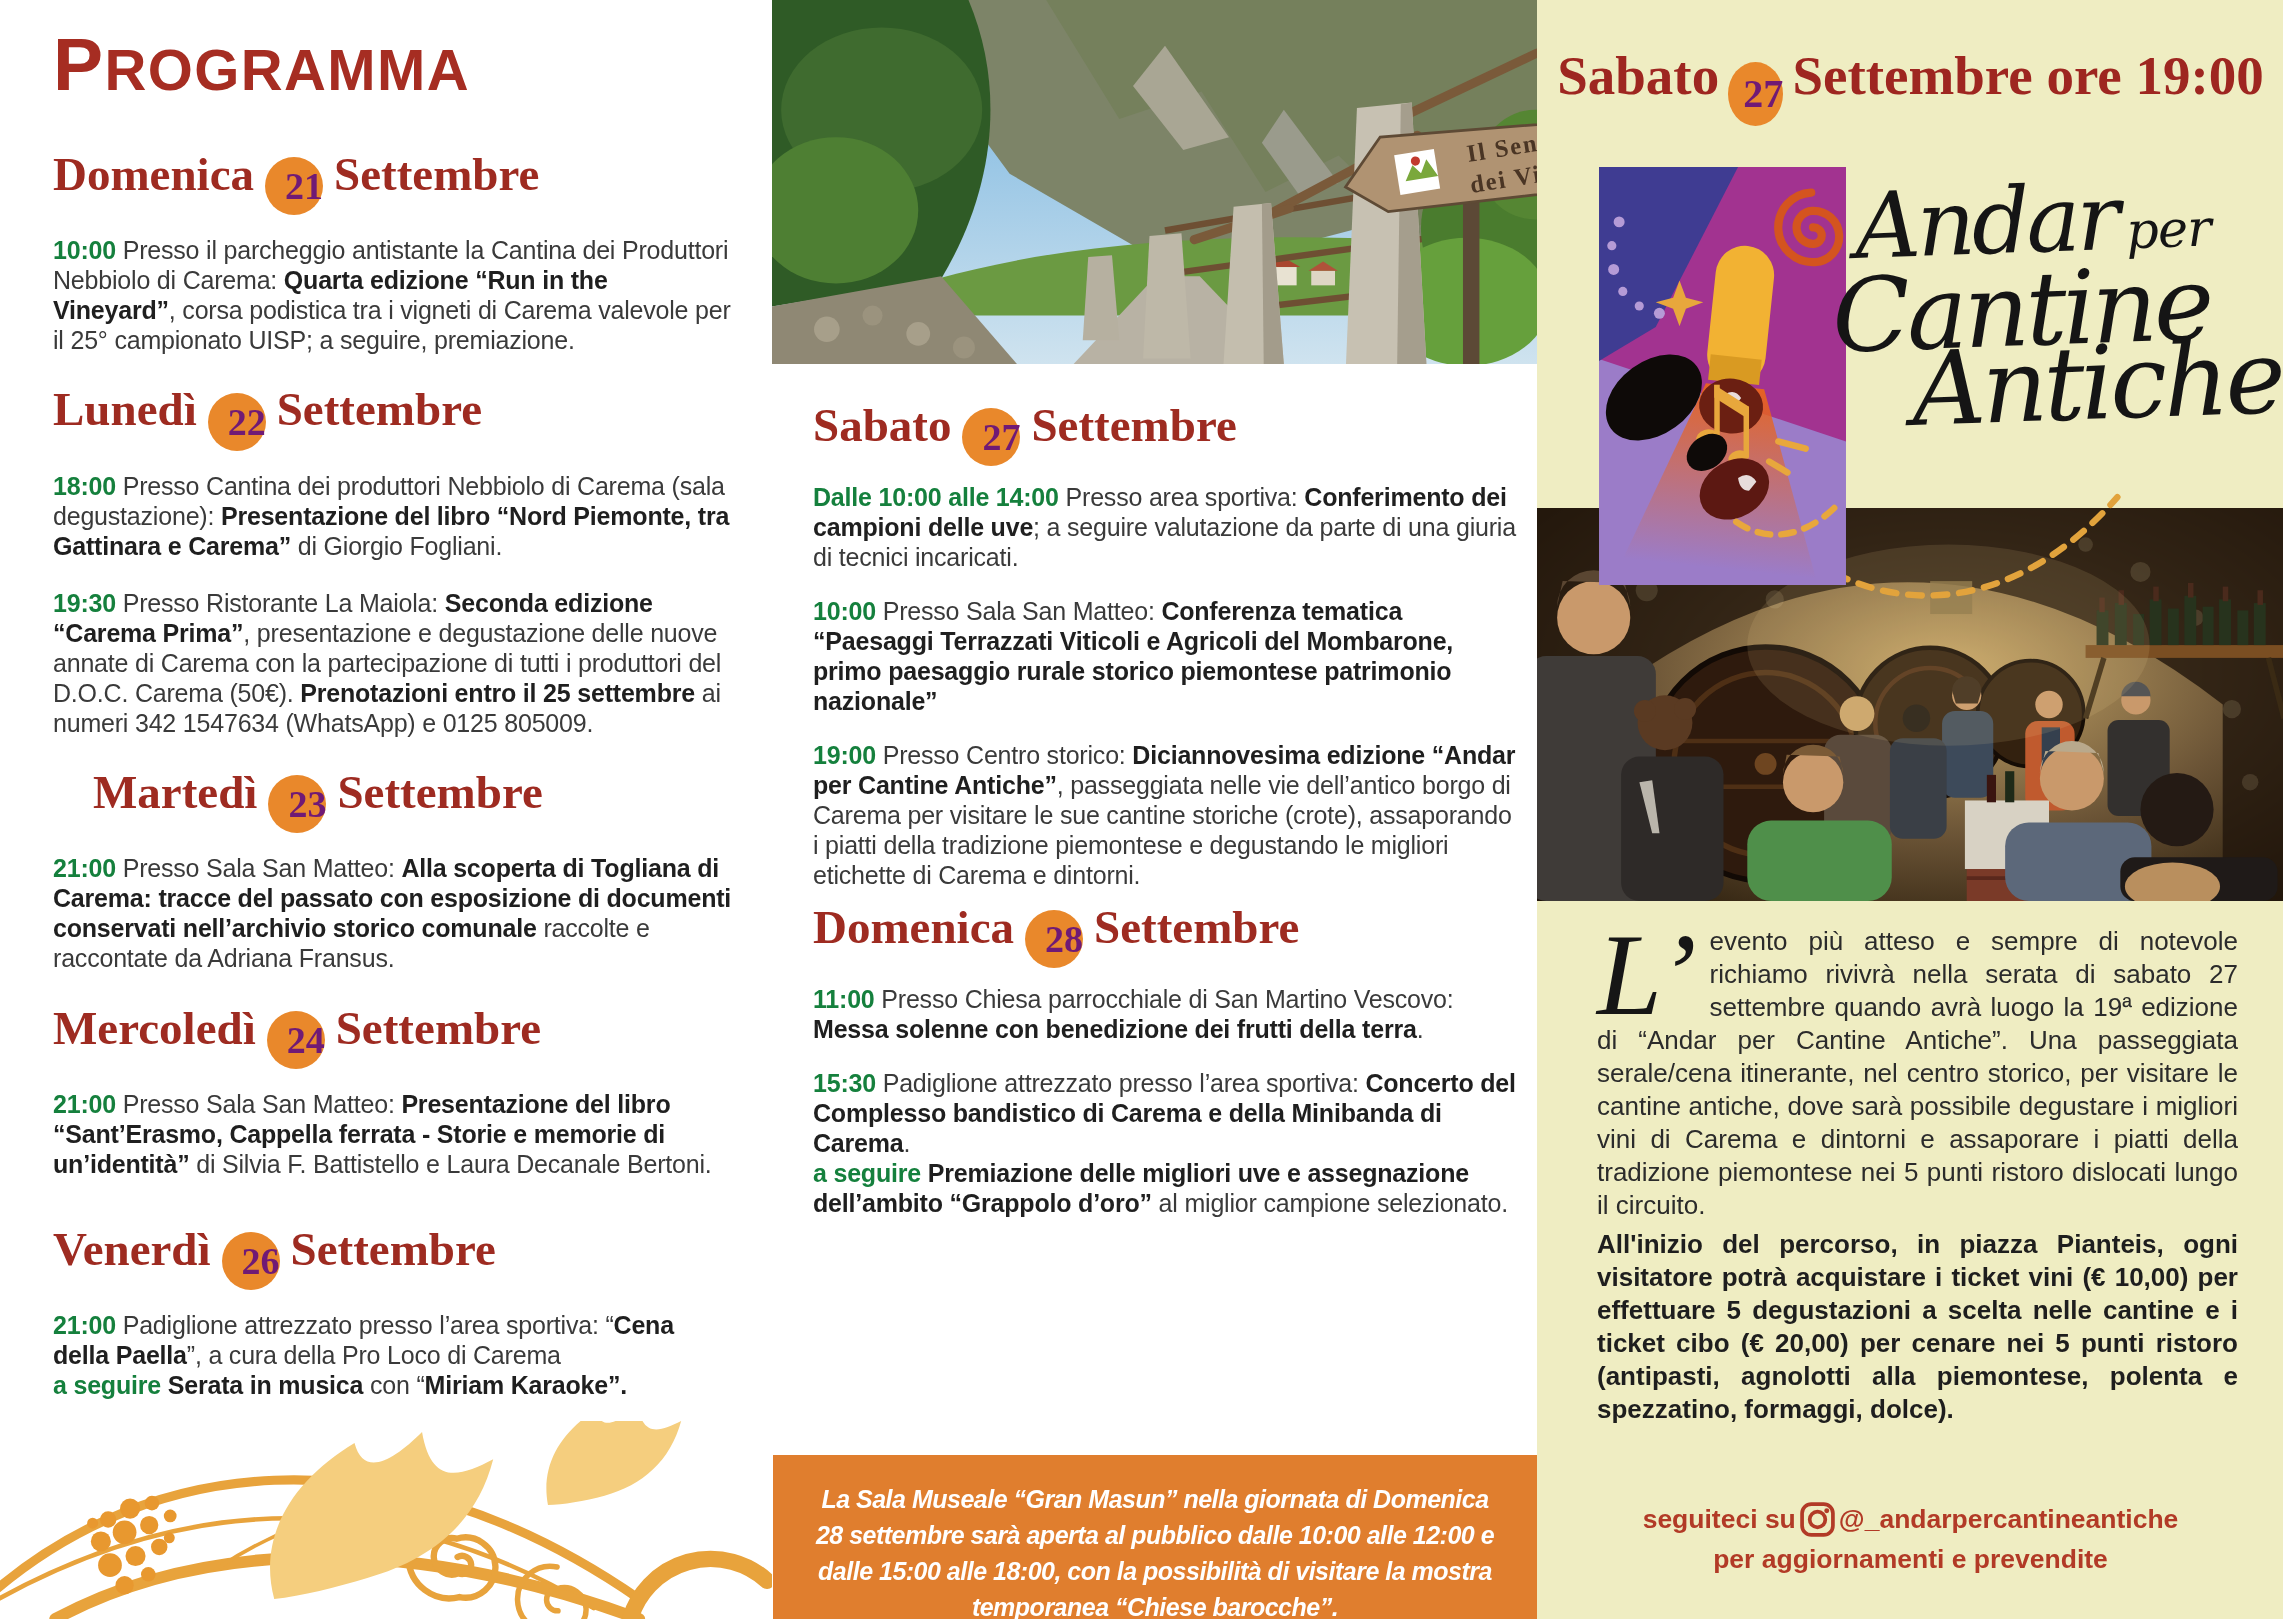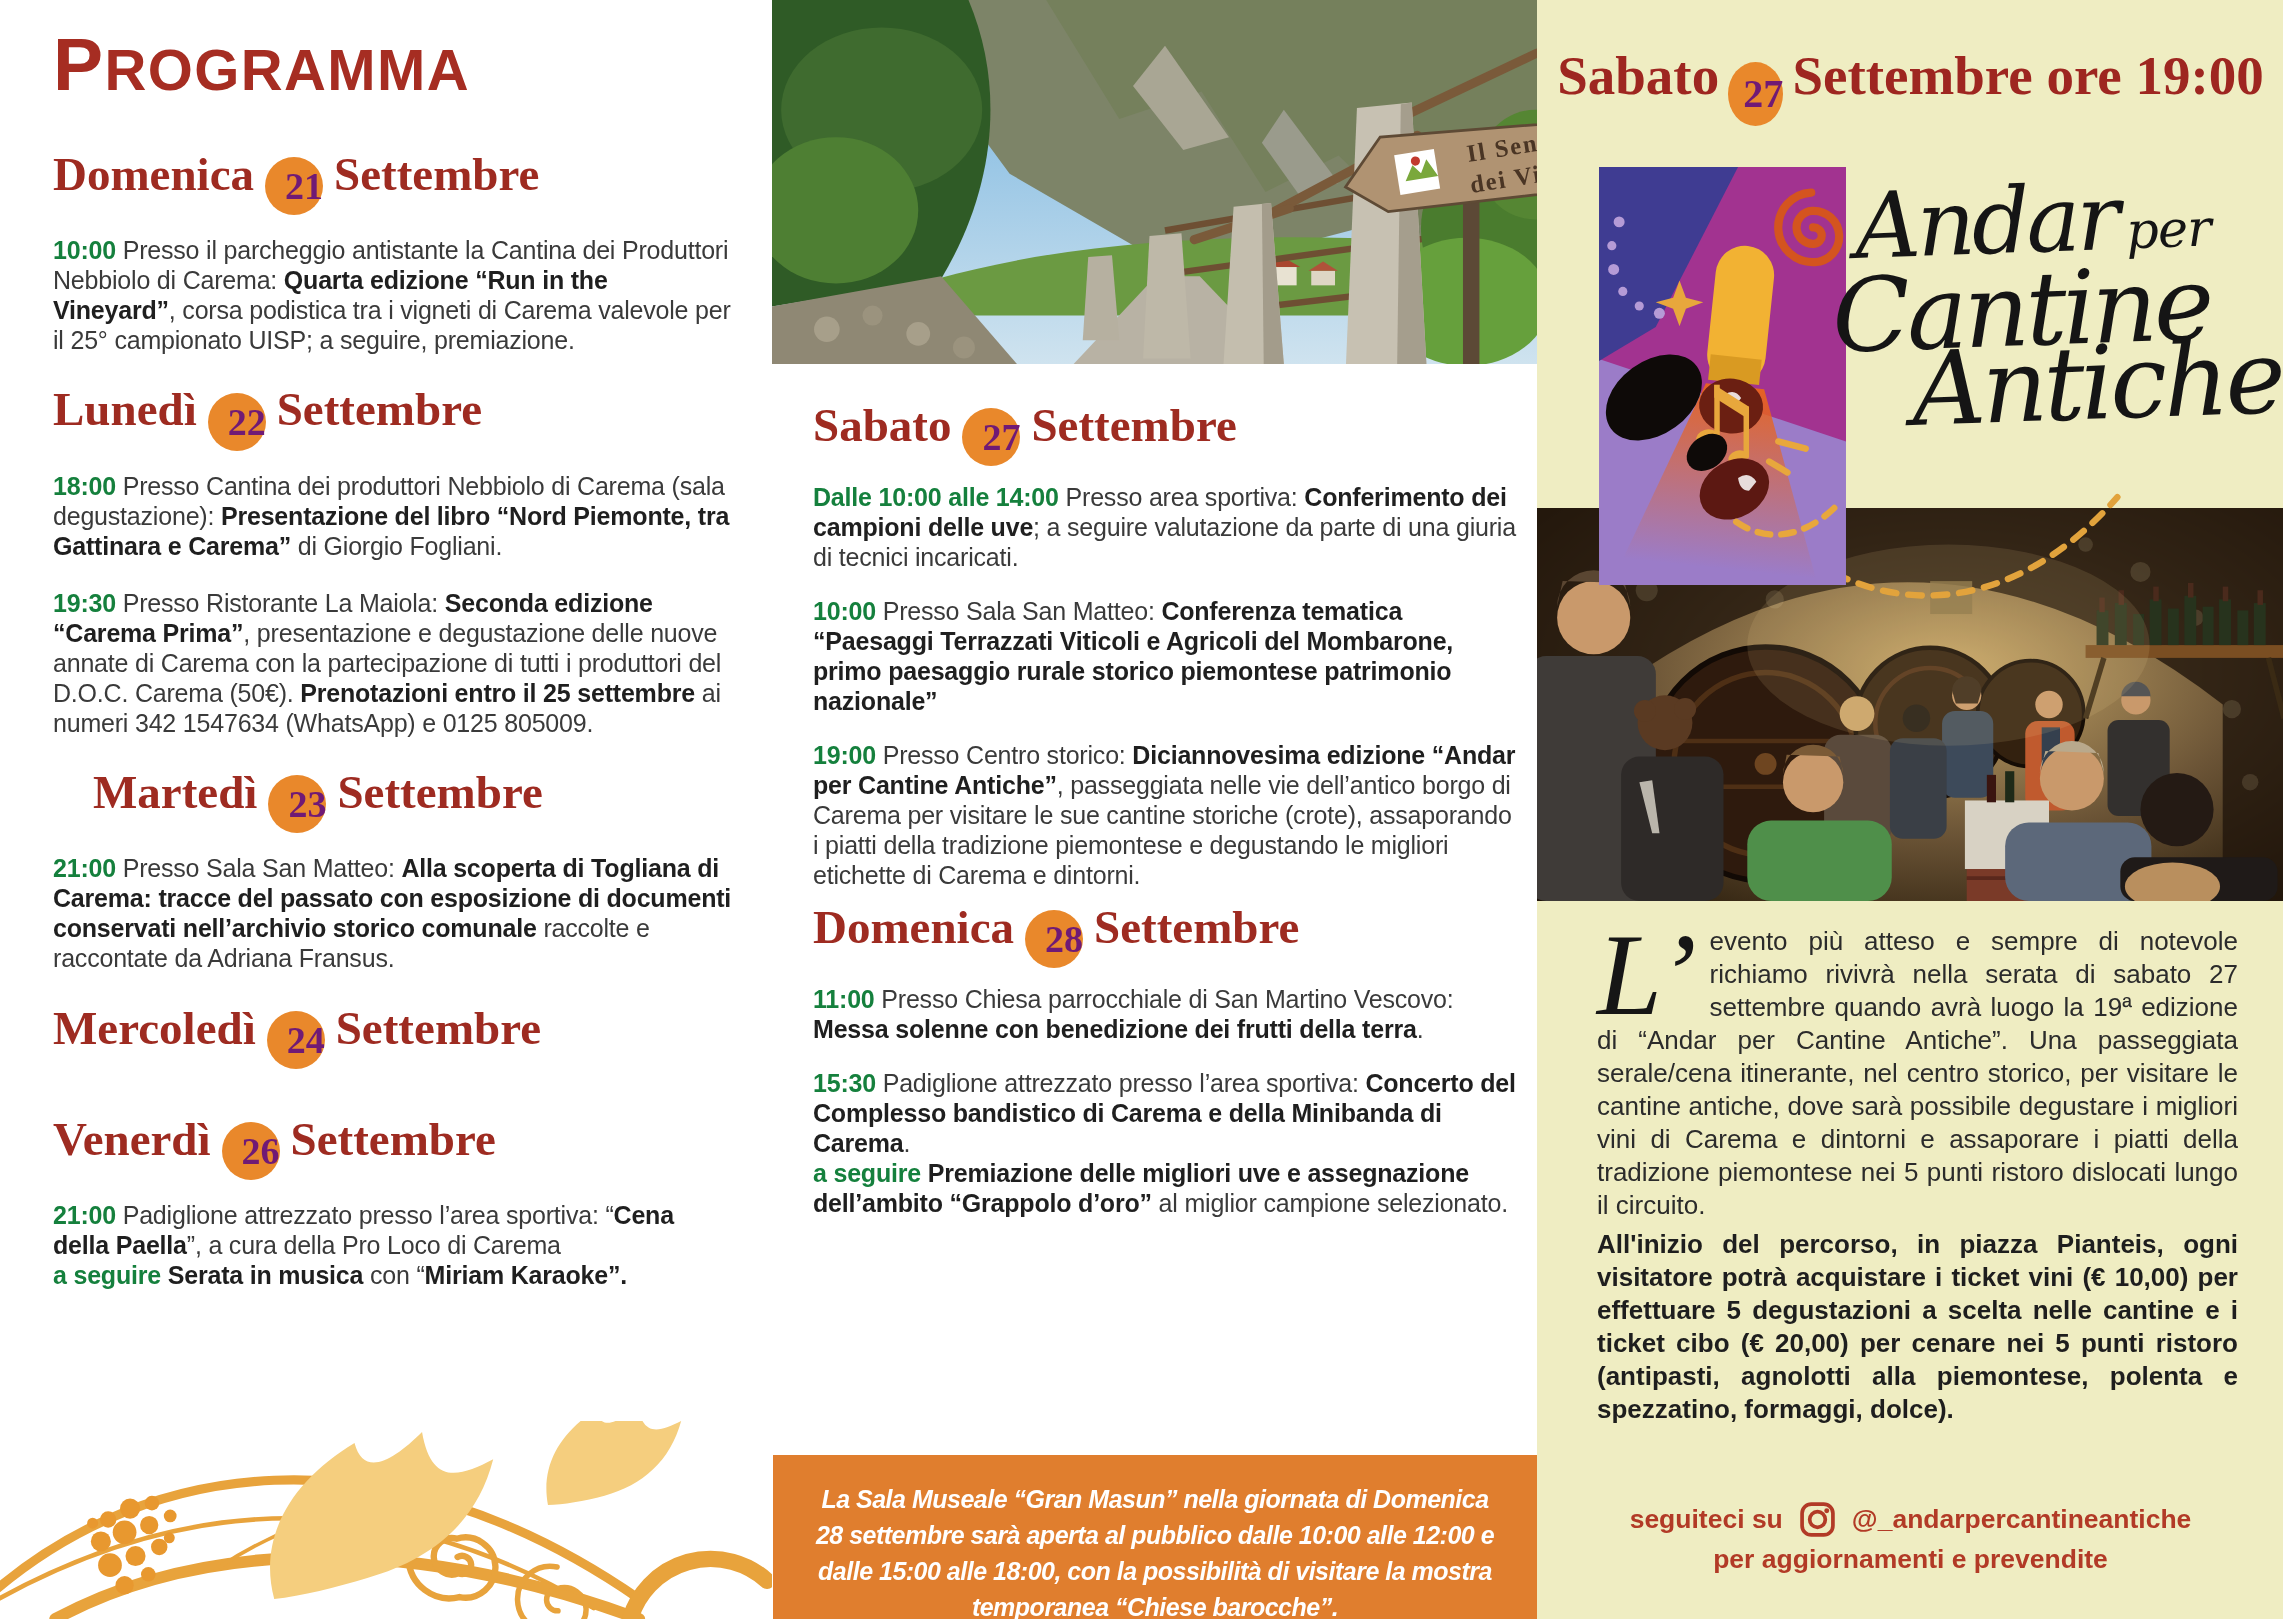--- a/index.html
+++ b/index.html
@@ -45,21 +45,21 @@
   .dash-link{position:absolute;left:1827px;top:457px;width:302px;height:164px;z-index:3;}
   .photo-cellar{position:absolute;left:1537px;top:508px;width:747px;height:393px;z-index:2;}
   .rpara{position:absolute;left:1597px;width:641px;z-index:3;font-size:26px;line-height:33px;
          text-align:justify;color:#2b2b2b;}
   .rpara.p1{top:925px;}
   .rpara.p2{top:1228px;font-weight:700;color:#1e1e1e;}
   .dropcap{float:left;font-family:"Liberation Serif","DejaVu Serif",serif;font-style:italic;
            font-size:117px;line-height:88px;padding:5.5px 12.8px 0 0;color:#161616;font-weight:400;}
   .social{position:absolute;left:1537px;top:1499px;width:747px;z-index:3;text-align:center;
           color:#b23a26;font-weight:800;font-size:26.5px;line-height:40px;}
-  .social .row1{display:flex;align-items:center;justify-content:center;gap:16px;}
+  .social .row1{display:flex;align-items:center;justify-content:center;gap:3px;}
   .ig{width:37px;height:37px;display:inline-block;vertical-align:middle;}
   
   .vine{position:absolute;left:0;top:1421px;width:772px;height:198px;z-index:0;}
 </style>
 </head>
 <body>
 
 <div class="page">
 
   <div class="col-left">
@@ -77,20 +77,21 @@
     <p class="event"><span class="seg-time">19:30 </span><span>Presso Ristorante La Maiola: </span><span class="seg-b">Seconda edizione “Carema Prima”</span><span>, presentazione e degustazione delle nuove annate di Carema con la partecipazione di tutti i produttori del D.O.C. Carema (50€). </span><span class="seg-b">Prenotazioni entro il 25 settembre</span><span> ai numeri 342 1547634 (WhatsApp) e 0125 805009.</span></p>
 
     <div class="day-head" style="margin-top:12.8px;margin-left:40px;">
       <span>Martedì</span><span class="day-circle">23</span><span>Settembre</span>
     </div>
     <p class="event"><span class="seg-time">21:00 </span><span>Presso Sala San Matteo: </span><span class="seg-b">Alla scoperta di Togliana di Carema: tracce del passato con esposizione di documenti conservati nell’archivio storico comunale</span><span> raccolte e raccontate da Adriana Fransus.</span></p>
 
     <div class="day-head" style="margin-top:22px;">
       <span>Mercoledì</span><span class="day-circle">24</span><span>Settembre</span>
     </div>
+    <p class="event"><span class="seg-time">21:00 </span><span>Presso Sala San Matteo: </span><span class="seg-b">Presentazione del libro “Sant’Erasmo, Cappella ferrata - Storie e memorie di un’identità”</span><span> di Silvia F. Battistello e Laura Decanale Bertoni.</span></p>
 
     <div class="day-head" style="margin-top:43px;">
       <span>Venerdì</span><span class="day-circle">26</span><span>Settembre</span>
     </div>
     <p class="event"><span class="seg-time">21:00 </span><span>Padiglione attrezzato presso l’area sportiva: “</span><span class="seg-b">Cena della Paella</span><span>”, a cura della Pro Loco di Carema</span><br><span class="seg-r">a seguire</span><span> </span><span class="seg-b">Serata in musica</span><span> con “</span><span class="seg-b">Miriam Karaoke”.</span></p>
   </div>
 
   <svg class="vine" viewBox="0 0 845 217">
     <g fill="none" stroke="#e8a33c" stroke-linecap="round">
       <path d="M-40,217 C150,28 430,8 700,195" stroke-width="10"></path>

